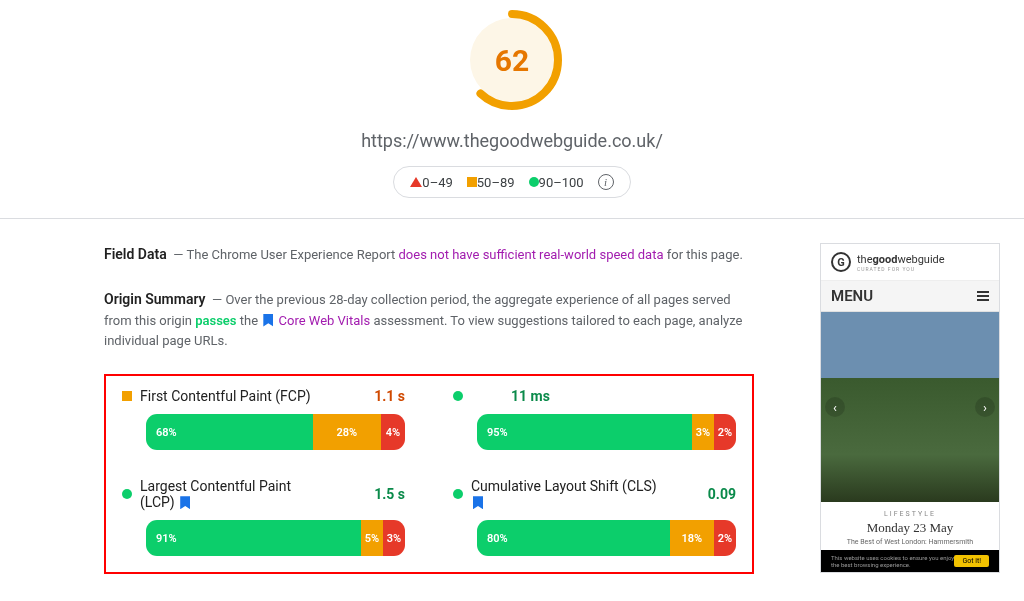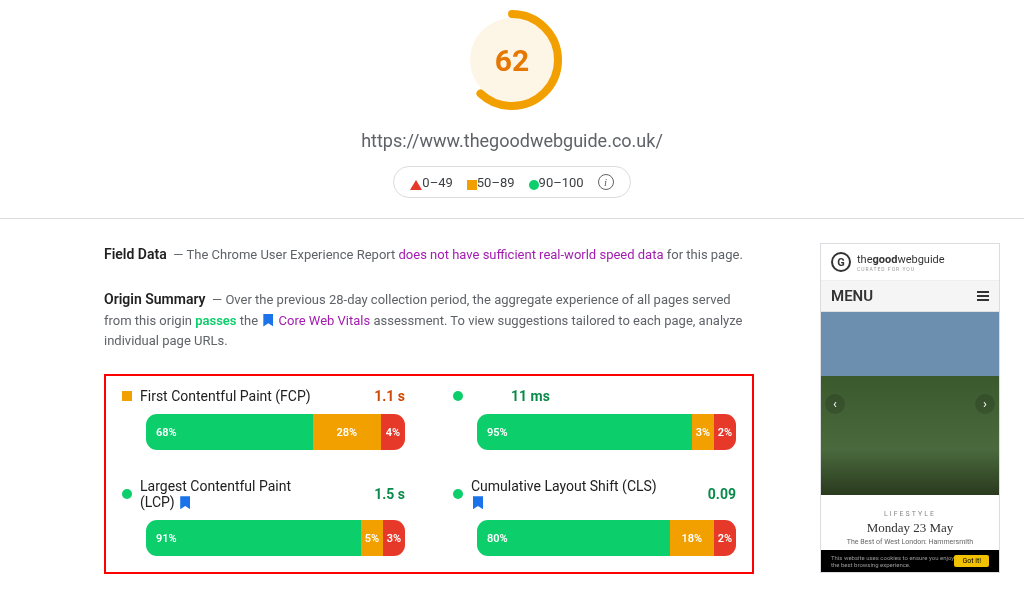--- a/index.html
+++ b/index.html
@@ -6,21 +6,21 @@
     body { font-family: -apple-system, BlinkMacSystemFont, 'Segoe UI', Roboto, sans-serif; background: #fff; color: #212121; width: 1024px; }
     .container { display: flex; flex-direction: column; }
     .header { display: flex; flex-direction: column; align-items: center; padding: 10px 0 20px; }
     .gauge-wrap { position: relative; width: 100px; height: 100px; margin-bottom: 20px; }
     .gauge-wrap svg { transform: rotate(-90deg); }
     .gauge-bg { fill: #fdf6e7; }
     .gauge-ring { fill: none; stroke: #f2a000; stroke-width: 8; stroke-linecap: round; }
     .gauge-score { position: absolute; top: 50%; left: 50%; transform: translate(-50%, -50%); font-size: 30px; font-weight: 700; color: #e67700; }
     .url { font-size: 18px; color: #5f6368; margin-bottom: 15px; }
     .legend { display: flex; align-items: center; gap: 14px; border: 1px solid #dadce0; border-radius: 20px; padding: 7px 16px; font-size: 13px; color: #3c4043; }
-    .legend-item { display: flex; align-items: flex-end; }
+    .legend-item { display: flex; align-items: center; }
     .tri-red { width: 0; height: 0; border-left: 6px solid transparent; border-right: 6px solid transparent; border-bottom: 10px solid #e63929; }
     .sq-orange { width: 10px; height: 10px; background: #f2a000; }
     .dot-green { width: 10px; height: 10px; background: #0cce6b; border-radius: 50%; }
     .info-icon { width: 16px; height: 16px; border: 1.5px solid #5f6368; border-radius: 50%; display: flex; align-items: center; justify-content: center; font-size: 11px; color: #5f6368; font-style: italic; font-family: serif; }
     .divider { height: 1px; background: #dadce0; margin: 0 0 24px; }
     .main { display: flex; gap: 24px; padding: 0 24px; }
     .content { flex: 1; max-width: 650px; margin-left: 80px; }
     .section { margin-bottom: 22px; font-size: 13px; line-height: 1.6; color: #5f6368; }
     .section-title { font-weight: 600; color: #212121; font-size: 14px; }
     .link { color: #a21caf; }
@@ -44,21 +44,21 @@
     .preview { width: 180px; height: 330px; border: 1px solid #dadce0; display: flex; flex-direction: column; font-size: 10px; color: #333; margin-left: auto; }
     .pv-logo-bar { display: flex; align-items: center; gap: 6px; padding: 8px 10px; border-bottom: 1px solid #eee; }
     .pv-logo { width: 20px; height: 20px; border: 2px solid #333; border-radius: 50%; display: flex; align-items: center; justify-content: center; font-weight: bold; font-size: 11px; }
     .pv-brand { font-size: 11px; }
     .pv-brand b { font-weight: 700; }
     .pv-menubar { display: flex; justify-content: space-between; align-items: center; background: #f5f5f5; padding: 6px 10px; font-size: 15px; font-weight: 600; border-bottom: 1px solid #e0e0e0; }
     .burger { display: flex; flex-direction: column; gap: 2px; }
     .burger span { width: 12px; height: 2px; background: #333; }
     .pv-hero { flex: 1; background: linear-gradient(#6c8fb0 0%, #6c8fb0 35%, #3a5a2e 35%, #4a6a3e 75%, #2a3a1e 100%); position: relative; display: flex; align-items: center; justify-content: space-between; padding: 0 4px; }
     .pv-arrow { width: 20px; height: 20px; background: rgba(0,0,0,0.15); border-radius: 50%; color: #fff; display: flex; align-items: center; justify-content: center; font-size: 13px; }
-    .pv-footer { text-align: center; padding: 15px 4px 4px; }
+    .pv-footer { text-align: center; padding: 8px 4px 4px; }
     .pv-lifestyle { font-size: 7px; letter-spacing: 2px; color: #888; }
     .pv-date { font-size: 13px; font-family: Georgia, serif; margin: 2px 0; }
     .pv-sub { font-size: 7px; color: #666; }
     .pv-cookie { background: #000; color: #999; display: flex; align-items: center; justify-content: space-between; padding: 4px 10px; font-size: 6px; }
     .pv-btn { background: #f2c200; color: #000; padding: 2px 8px; border-radius: 2px; font-size: 7px; }
   </style>
 </head>
 <body>
 
 <div class="container">

